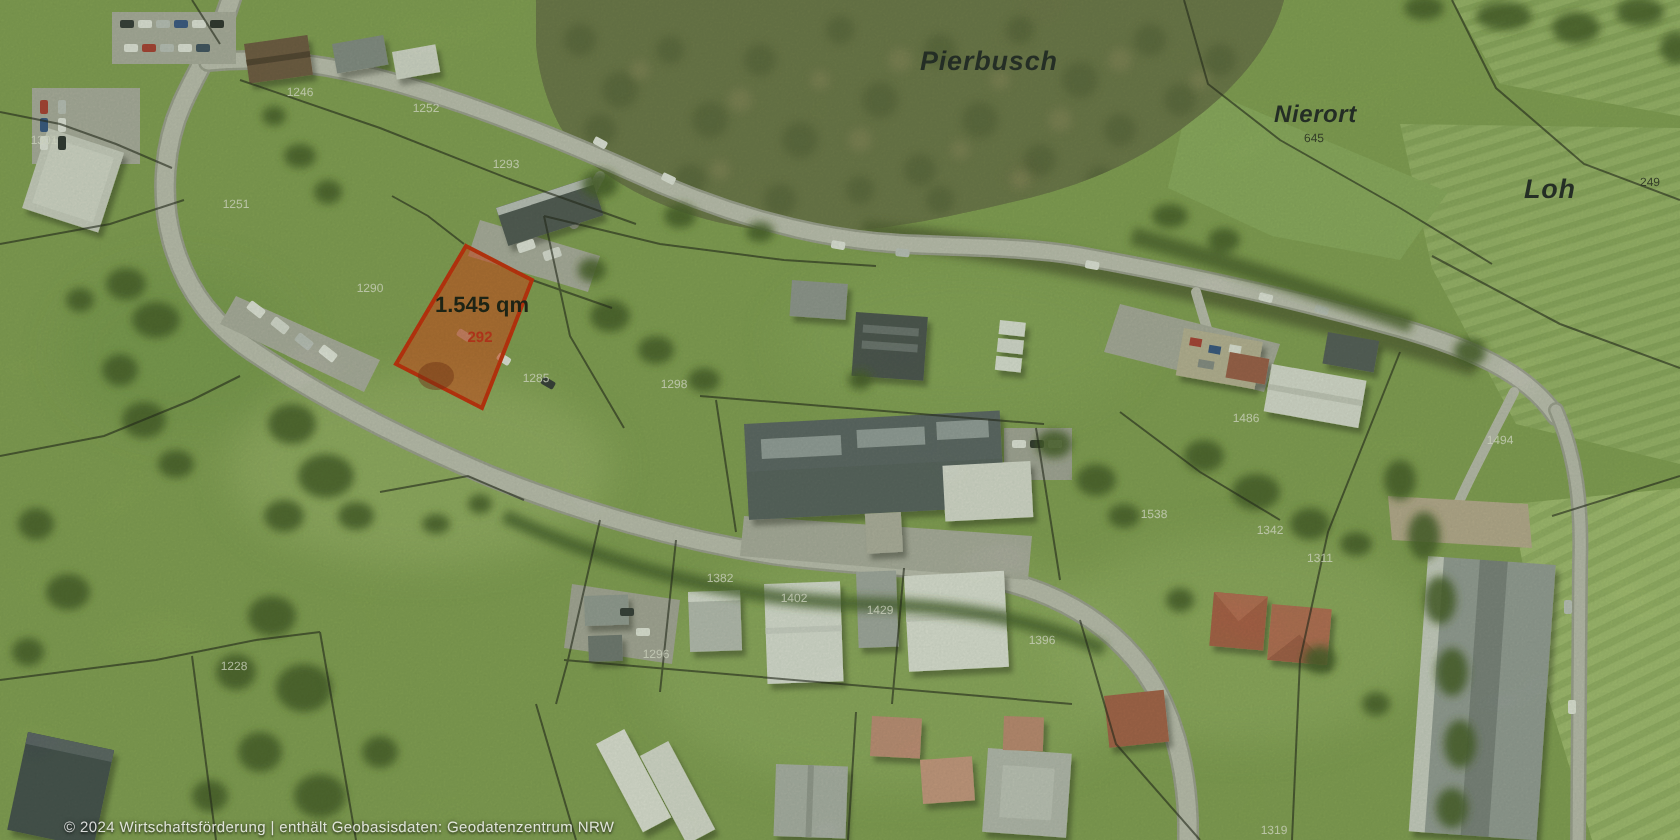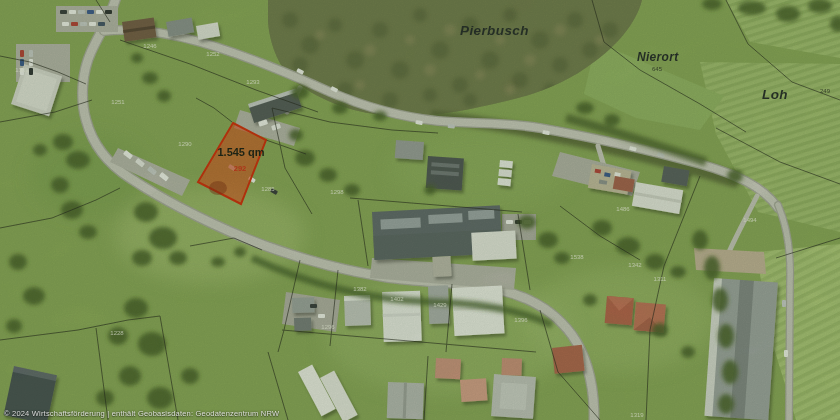--- a/index.html
+++ b/index.html
@@ -6,21 +6,21 @@
   .stage{
     position:relative;width:840px;height:420px;overflow:hidden;
     font-family:"Liberation Sans",sans-serif;
   }
   .stage svg{display:block;}
   .attribution{
     position:absolute;left:4px;bottom:2px;
     font-size:7.5px;letter-spacing:.2px;
     color:rgba(255,255,255,.82);
     text-shadow:0 0 2px rgba(0,0,0,.65),0 1px 1px rgba(0,0,0,.4);
-    white-space:nowrap;pointer-events:none;
+    white-space:nowrap;pointer-events:none;padding-left:28px;
   }
 </style>
 </head>
 <body>
 
 <div class="stage">
 <svg width="840" height="420" viewBox="0 0 840 420">
   <defs>
     <filter id="blurTree" x="-60%" y="-60%" width="220%" height="220%">
           <feGaussianBlur stdDeviation="2.2"></feGaussianBlur>

